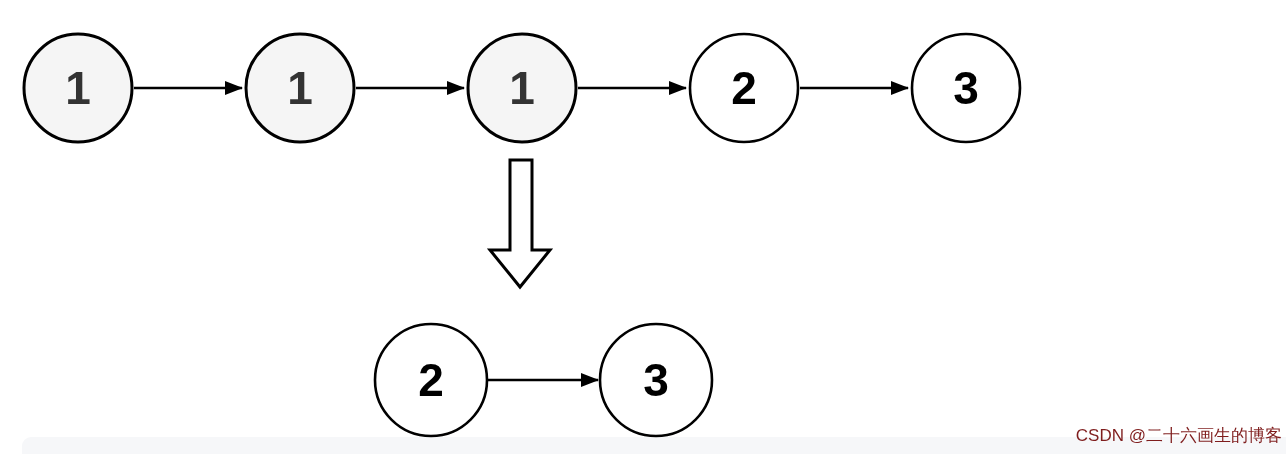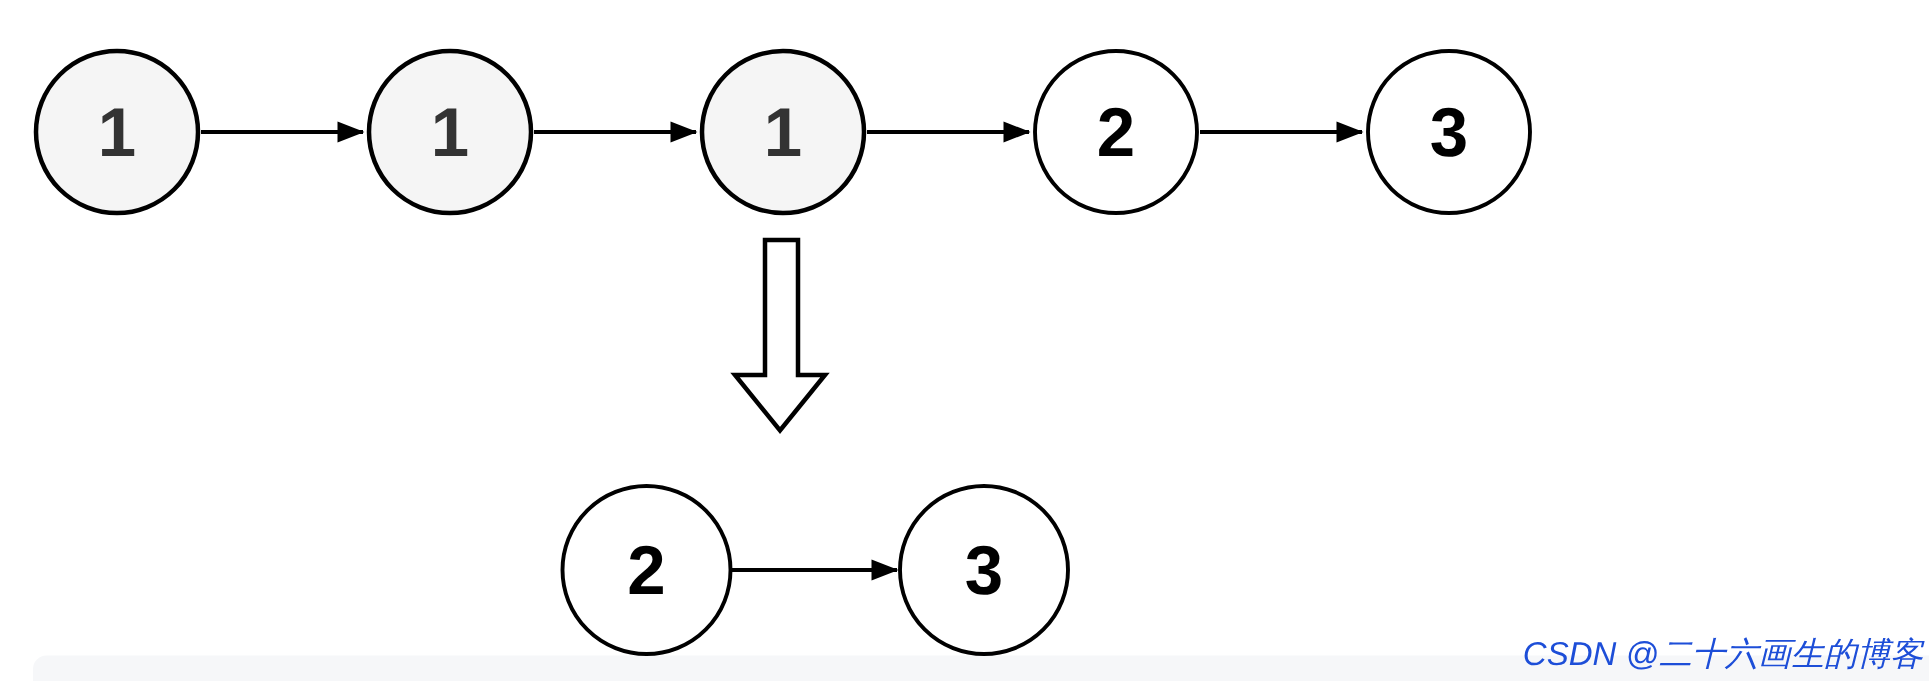--- a/index.html
+++ b/index.html
@@ -23,25 +23,24 @@
     top: 437px;
     width: 1264px;
     height: 25px;
     background: #f6f7f9;
     border-top-left-radius: 9px;
   }
   .watermark {
     position: absolute;
     right: 4px;
     top: 424px;
-    font-size: 22px;
+    font-size: 17px;
     line-height: 24px;
-    color: #1d4ed8;
+    color: #7f1d1d;
     white-space: nowrap;
-    font-style: italic;
   }
 </style>
 </head>
 <body>
 
 <div class="canvas">
 
   <div class="panel-edge"></div>
 
   <svg class="diagram-svg" width="1286" height="454" viewBox="0 0 1286 454">

